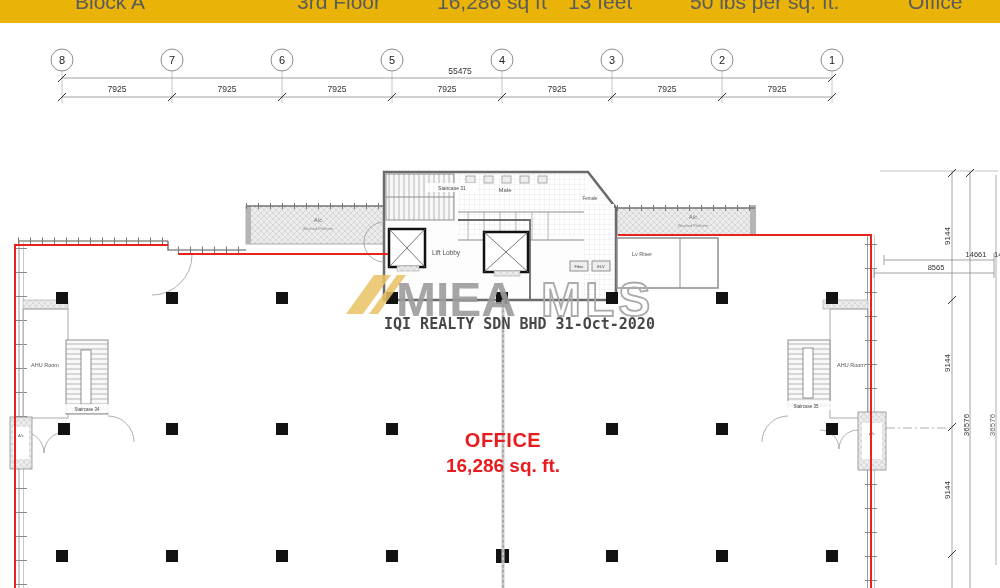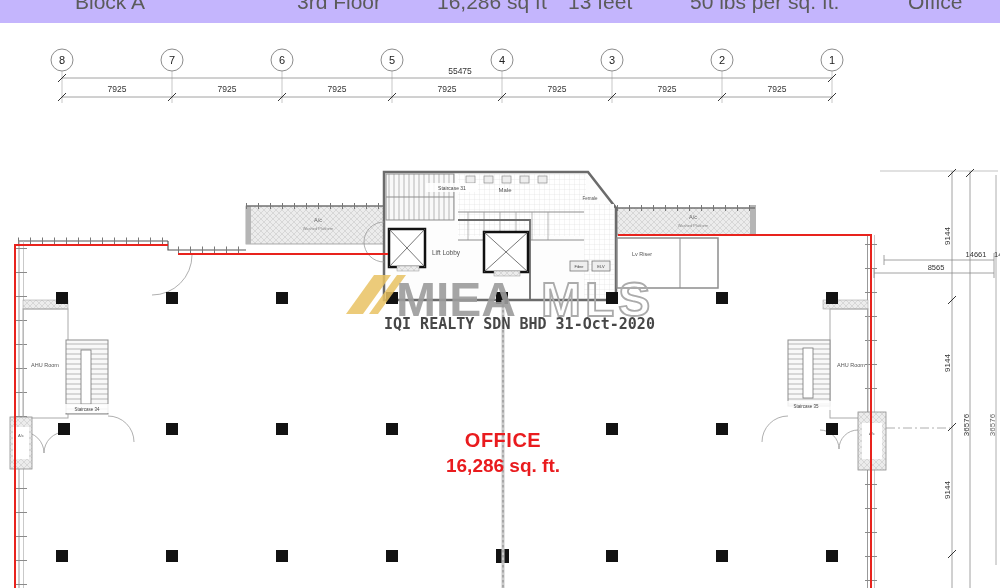--- a/index.html
+++ b/index.html
@@ -1,19 +1,19 @@
 <!DOCTYPE html>
 <html><head>
 <meta charset="utf-8">
 <style>
   html,body{margin:0;padding:0;background:#ffffff;}
   #page{position:relative;width:1000px;height:588px;overflow:hidden;background:#ffffff;
         font-family:"Liberation Sans",sans-serif;}
   
-  #specbar{position:absolute;left:0;top:0;width:1000px;height:23px;background:#c4b5fd;overflow:hidden;z-index:5;}
+  #specbar{position:absolute;left:0;top:0;width:1000px;height:23px;background:#eab308;overflow:hidden;z-index:5;}
   #specbar span{position:absolute;top:-9px;font-size:21px;line-height:21px;color:#5b5b5b;white-space:nowrap;}
   
   #plansvg{position:absolute;left:0;top:0;z-index:1;}
   text{font-family:"Liberation Sans",sans-serif;}
   .mono{font-family:"DejaVu Sans Mono",monospace;font-weight:bold;}
 </style>
 </head>
 <body>
 
 <div id="page">

